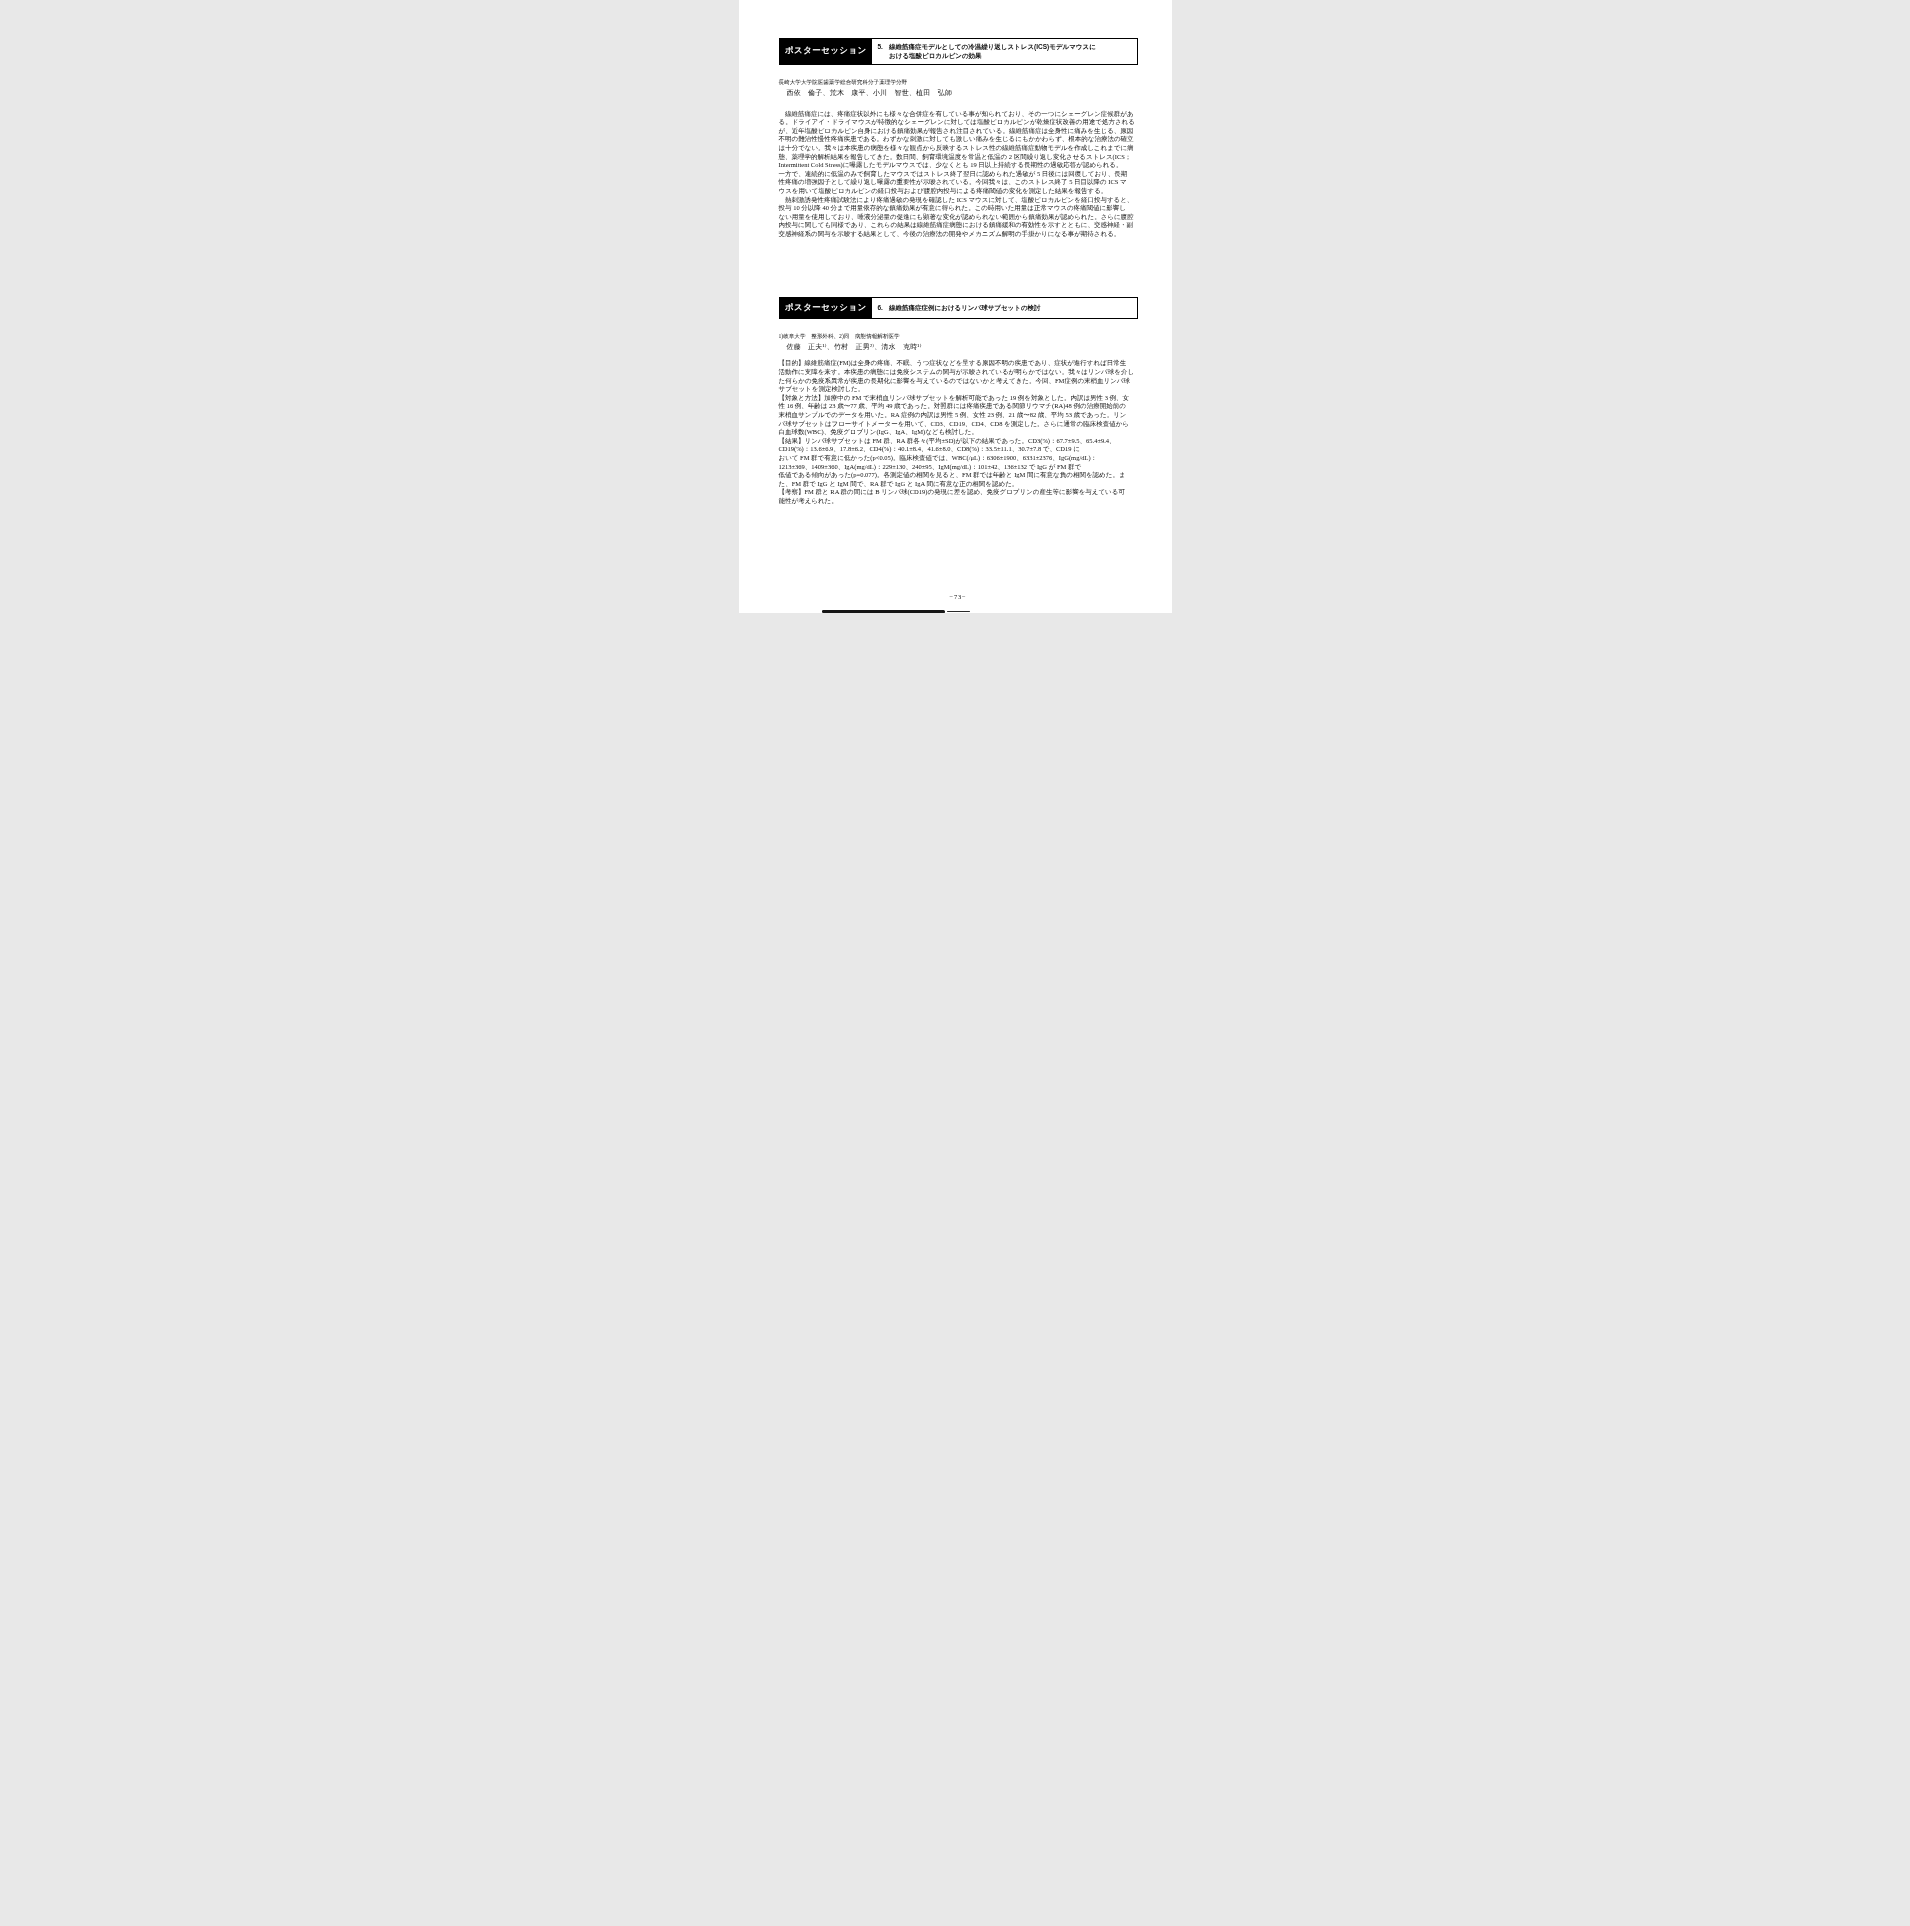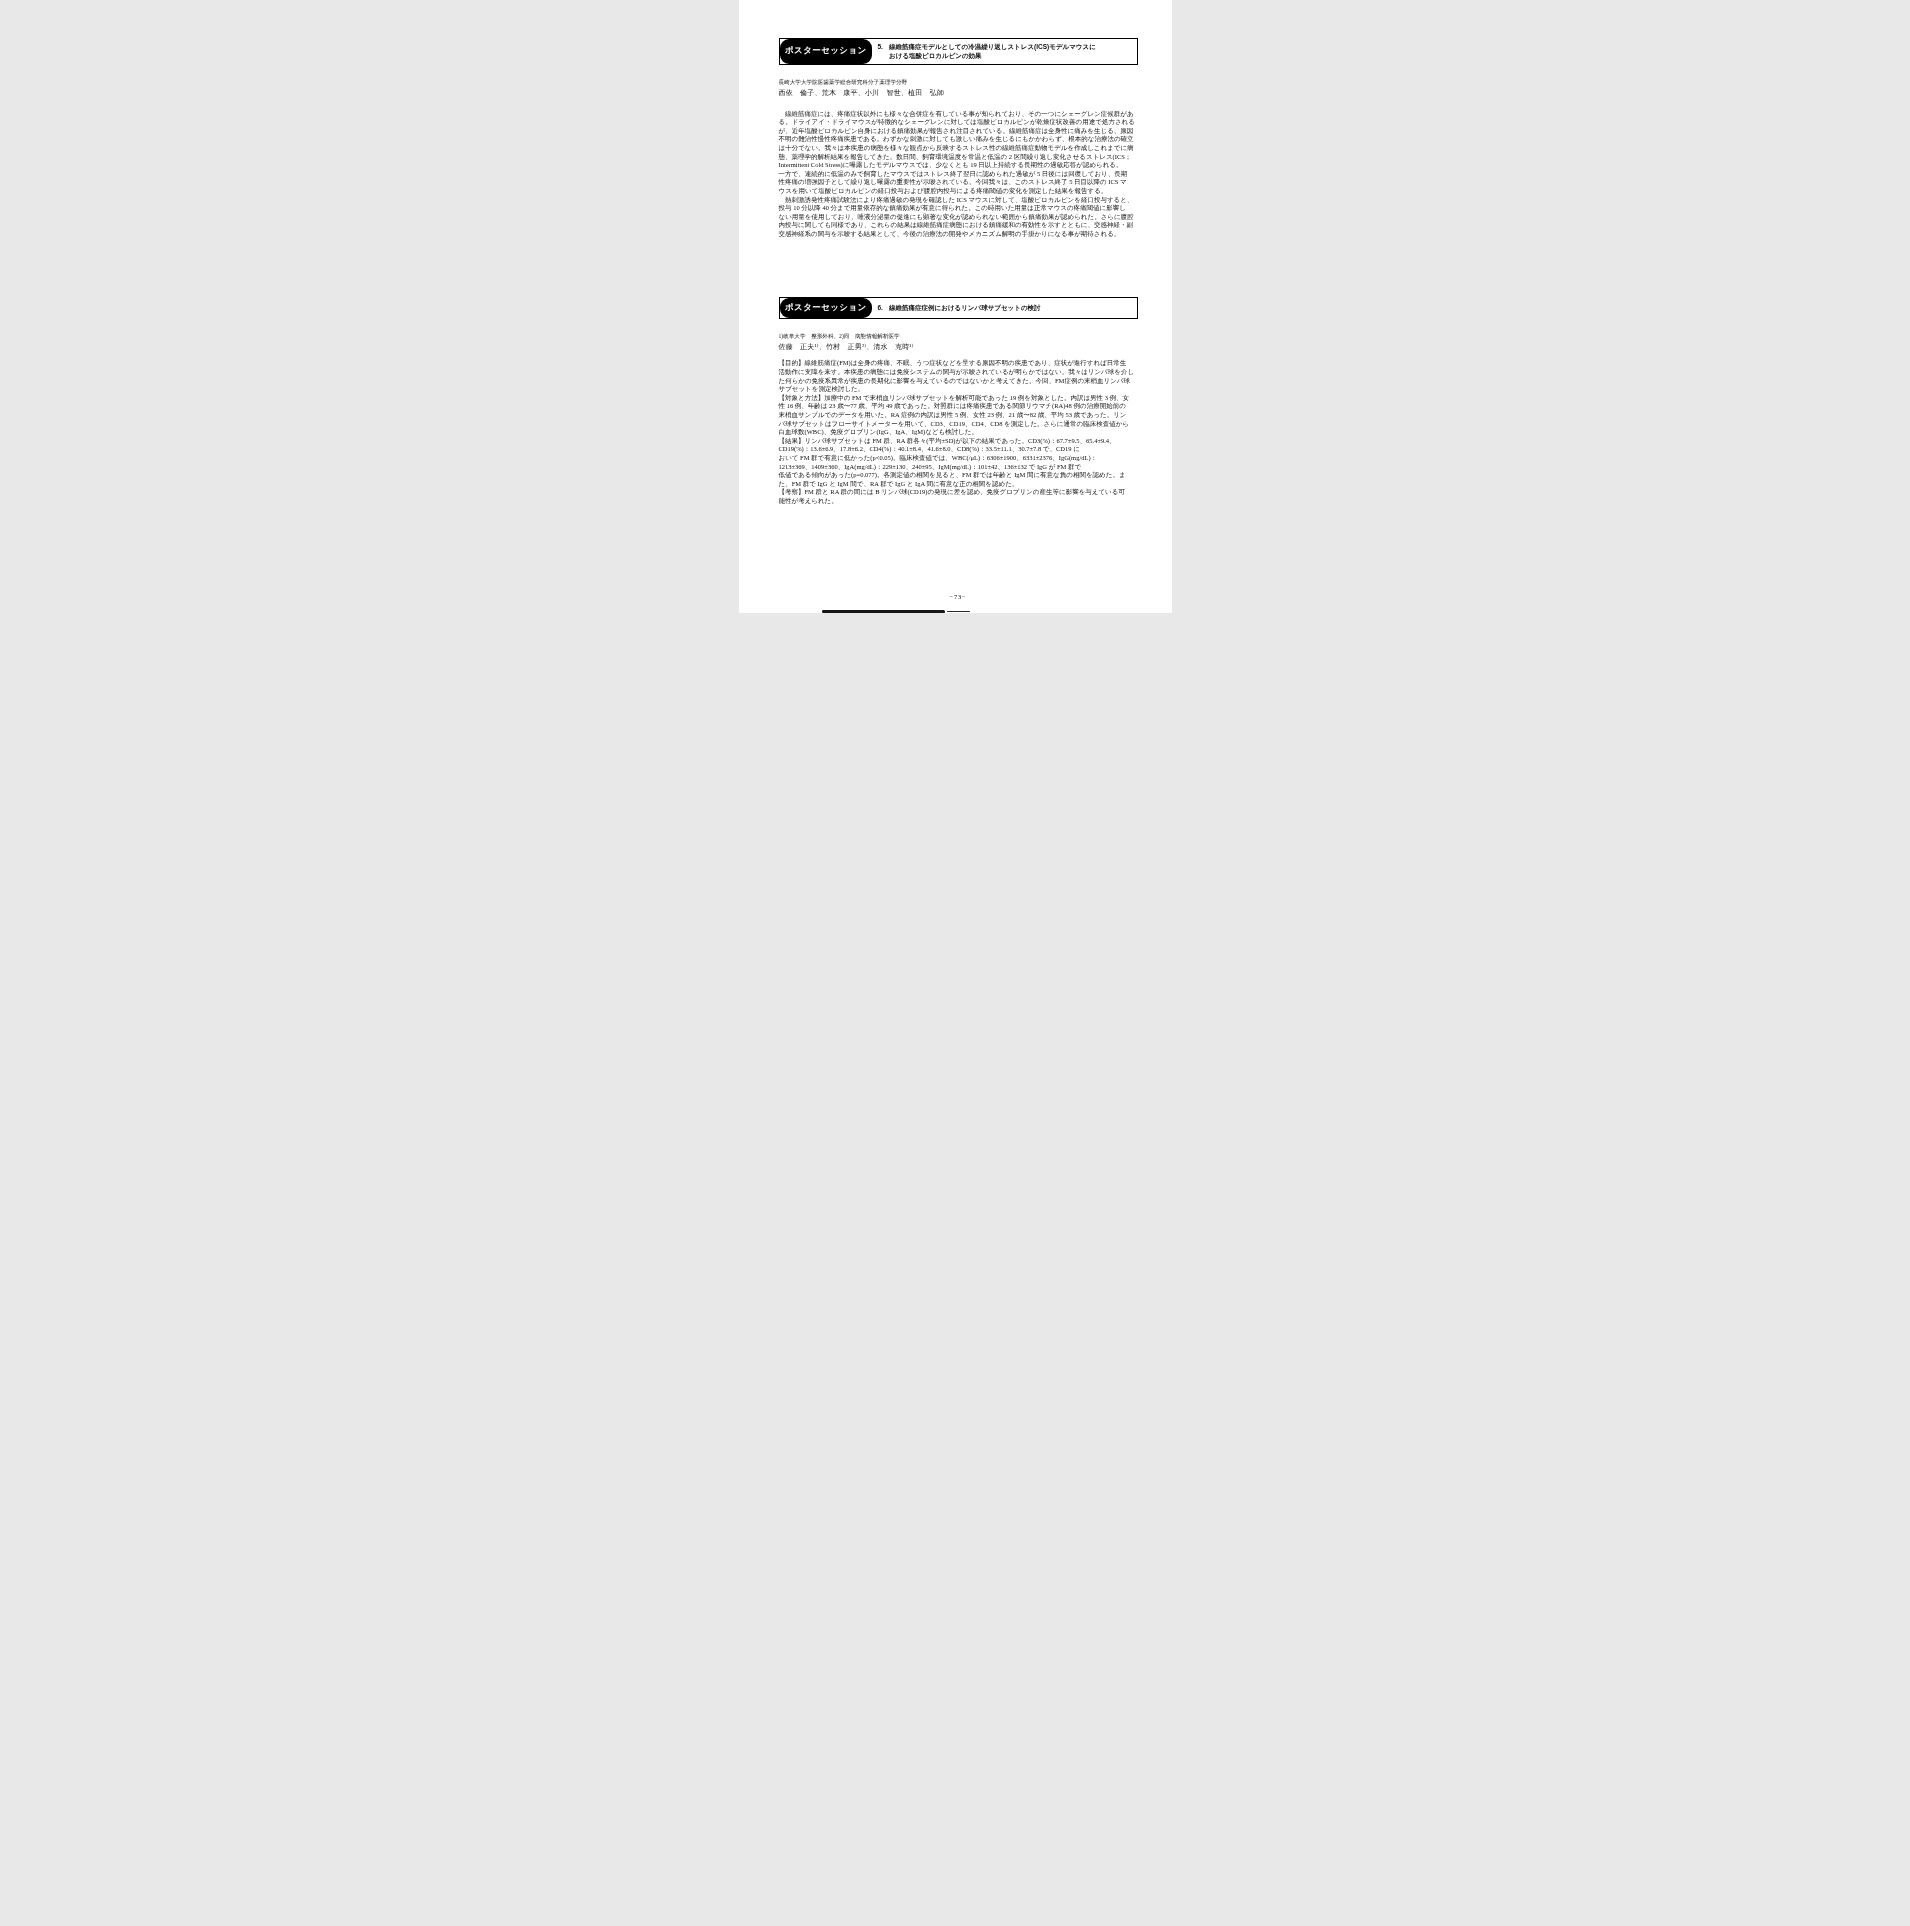--- a/index.html
+++ b/index.html
@@ -34,21 +34,20 @@
     background: #000;
     color: #fff;
     display: flex;
     align-items: center;
     justify-content: center;
     font-family: "Liberation Sans", "DejaVu Sans", sans-serif;
     font-weight: bold;
     font-size: 8.5px;
     letter-spacing: 0.4px;
     padding: 1.5px 0.8px;
-    border-radius: 9px;
   }
   .band-title {
     flex: 1;
     display: flex;
     align-items: center;
     padding: 2.7px 4.6px 2.7px 5.4px;
     background: #fff;
   }
   .band.first .band-title { min-height: 19px; }
   .band.second .band-title { min-height: 14.6px; }
@@ -70,20 +69,21 @@
   .affiliation {
     margin-top: 14.3px;
     font-size: 5.6px;
     line-height: 7.7px;
   }
   .authors {
     margin-top: 1.9px;
     font-size: 7px;
     line-height: 10px;
     letter-spacing: 0.2px;
+    margin-left: 8px;
   }
   
   .body-block { margin-top: 11.2px; }
   .body-block.six { margin-top: 7px; }
   .para {
     white-space: pre-line;
     font-size: 6.5px;
     line-height: 8.6px;
     text-align: left;
   }

